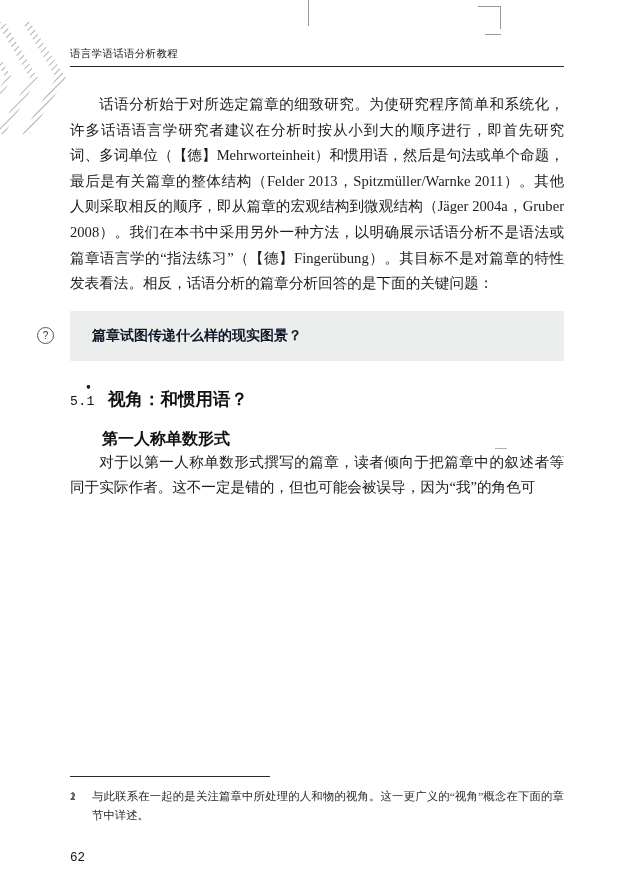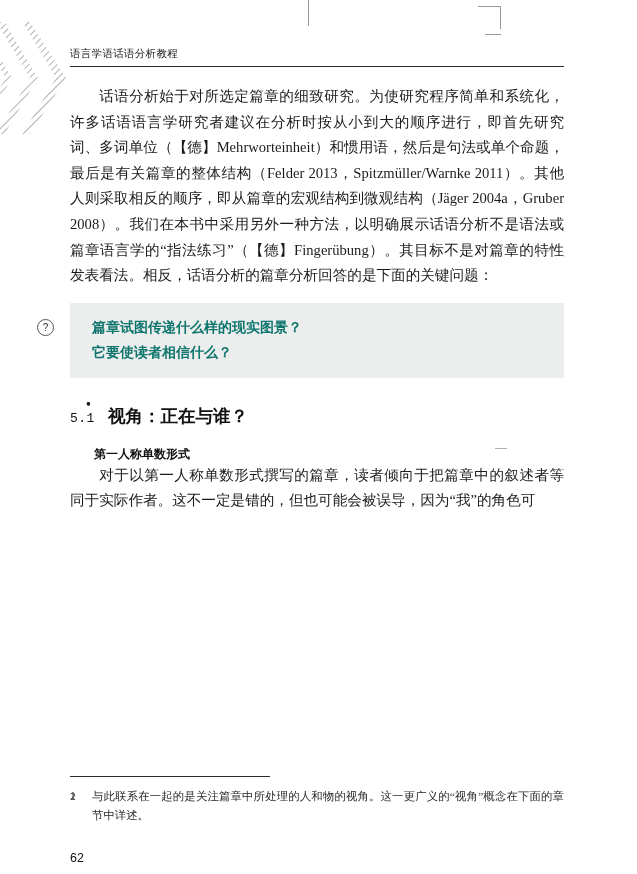--- a/index.html
+++ b/index.html
@@ -84,21 +84,21 @@
     left: 70px;
     top: 66px;
     width: 494px;
     height: 1px;
     background: #2a2a2a;
   }
 
   .content {
     position: absolute;
     left: 70px;
-    top: 84px;
+    top: 92px;
     width: 494px;
   }
 
   p.body {
     margin: 0 0 0 0;
     font-size: 14.6px;
     line-height: 25.6px;
     text-align: justify;
     text-justify: inter-ideograph;
     text-indent: 2em;
@@ -128,21 +128,21 @@
   }
   .qblock {
     background: #eceded;
     padding: 12px 16px 13px 22px;
   }
   .qblock .qline {
     font-family: "Liberation Sans", sans-serif;
     font-weight: bold;
     font-size: 14px;
     line-height: 25px;
-    color: #0f766e;
+    color: #0f172a;
   }
 
   
   ul.bullets {
     list-style: none;
     margin: 0;
     padding: 0;
   }
   ul.bullets li {
     position: relative;
@@ -170,21 +170,21 @@
     font-family: Liberation Mono, monospace;
     font-weight: normal;
     font-size: 13px;
     margin-right: 13px;
     letter-spacing: 0.5px;
     margin-top: 16px;
   }
   h3.subsection {
     margin: 18px 0 0 0;
     font-family: "Liberation Sans", sans-serif;
-    font-size: 12px;
+    font-size: 16px;
     font-weight: bold;
     color: #111;
     text-indent: 2em;
   }
 
   sup { font-size: 9.5px; vertical-align: super; line-height: 0; }
 
   
   .footnote-rule {
     position: absolute;
@@ -213,21 +213,21 @@
     position: absolute;
     left: 0;
     top: 0;
     font-size: 11.4px;
   }
 
   .folio {
     position: absolute;
     left: 70px;
     top: 851px;
-    font-family: Liberation Sans, sans-serif;
+    font-family: Liberation Mono, monospace;
     font-size: 12.5px;
     color: #111;
   }
 </style>
 </head>
 <body>
 
 <div class="page">
 
   <div class="crop-mark-top"></div>
@@ -253,32 +253,31 @@
   <div class="head-rule"></div>
 
   <div class="content">
 
     <p class="body">话语分析始于对所选定篇章的细致研究。为使研究程序简单和系统化，许多话语语言学研究者建议在分析时按从小到大的顺序进行，即首先研究词、多词单位（【德】Mehrworteinheit）和惯用语，然后是句法或单个命题，最后是有关篇章的整体结构（Felder 2013，Spitzmüller/Warnke 2011）。其他人则采取相反的顺序，即从篇章的宏观结构到微观结构（Jäger 2004a，Gruber 2008）。我们在本书中采用另外一种方法，以明确展示话语分析不是语法或篇章语言学的“指法练习”（【德】Fingerübung）。其目标不是对篇章的特性发表看法。相反，话语分析的篇章分析回答的是下面的关键问题：</p>
 
     <div class="qblock-wrap">
       <div class="qmark">?</div>
       <div class="qblock">
         <div class="qline">篇章试图传递什么样的现实图景？</div>
-        <div class="qline">它要使读者相信什么？</div>
       </div>
     </div>
 
 
     <ul class="bullets">
       <li><span class="dot">•</span></li>
       <li><span class="dot">•</span></li>
     </ul>
 
 
-    <h2 class="section"><span class="num">5.1</span><span>视角：正在与谁？</span></h2>
+    <h2 class="section"><span class="num">5.1</span><span>视角：和惯用语？</span></h2>
 
 
     <h3 class="subsection">第一人称单数形式</h3>
 
     <p class="body">对于以第一人称单数形式撰写的篇章，读者倾向于把篇章中的叙述者等同于实际作者。这不一定是错的，但也可能会被误导，因为“我”的角色可</p>
 
   </div>
 
   <div class="footnote-rule"></div>
   <div class="footnotes">

